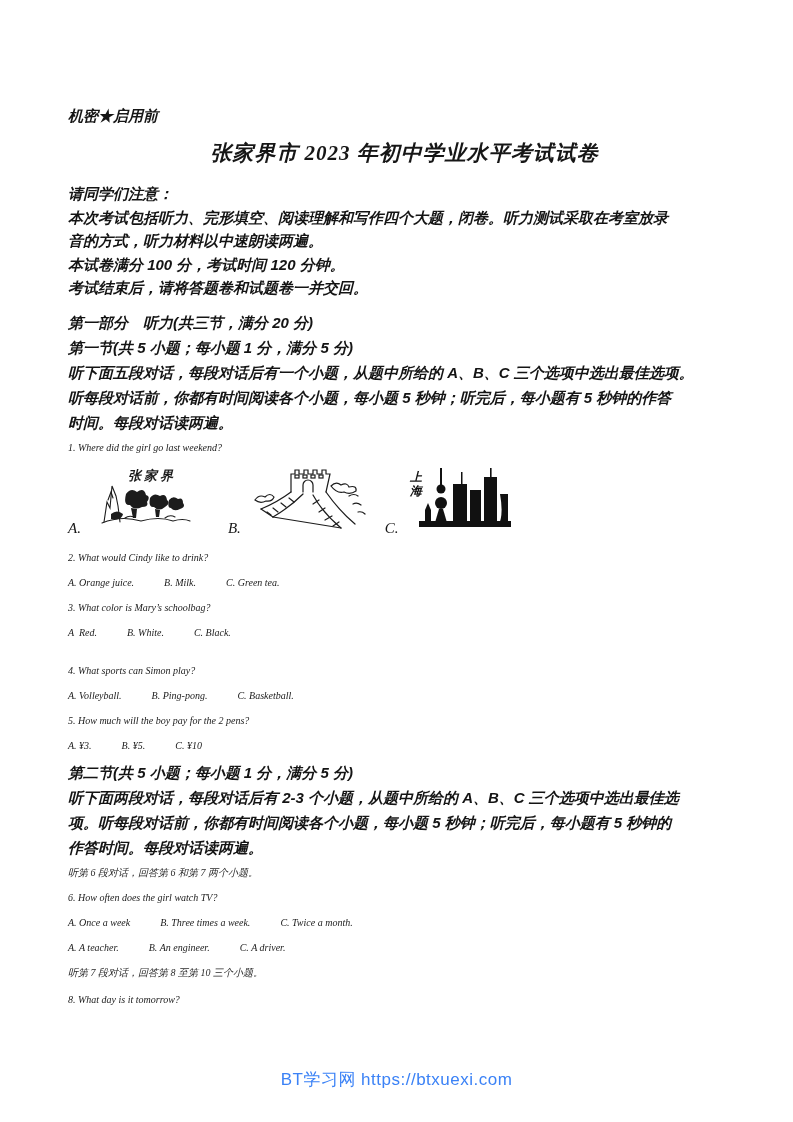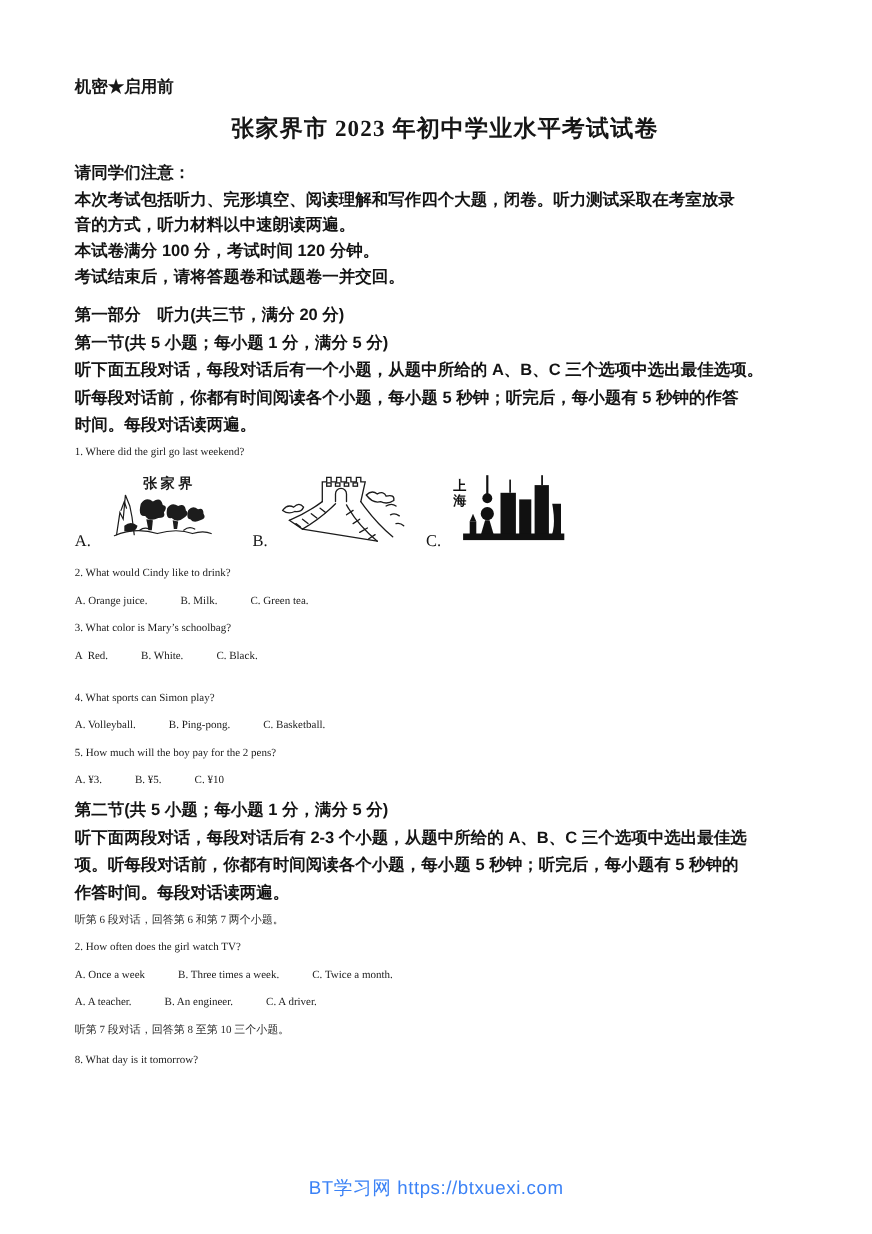--- a/index.html
+++ b/index.html
@@ -2,21 +2,21 @@
 <html><head>
 <meta charset="utf-8">
 <style>
   * { margin: 0; padding: 0; box-sizing: border-box; }
   html, body { background: #ffffff; }
   body {
     width: 793px; height: 1122px;
     position: relative; overflow: hidden;
     color: #161616;
   }
-  .page { padding: 72px 52px 0 68px; }
+  .page { padding: 108px 52px 0 68px; font-style: italic; }
 
   .cn {
     font-family: "Liberation Sans", sans-serif;
     font-weight: 700;
     font-size: 15px;
     line-height: 25px;
     white-space: nowrap;
     color: #141414;
   }
   .notice-line { line-height: 23.5px; }
@@ -208,21 +208,21 @@
     <span class="opt">C. ¥10</span>
   </div>
 
   <div class="cn mt2">第二节(共 5 小题；每小题 1 分，满分 5 分)</div>
   <div class="cn">听下面两段对话，每段对话后有 2-3 个小题，从题中所给的 A、B、C 三个选项中选出最佳选</div>
   <div class="cn">项。听每段对话前，你都有时间阅读各个小题，每小题 5 秒钟；听完后，每小题有 5 秒钟的</div>
   <div class="cn">作答时间。每段对话读两遍。</div>
 
   <div class="cnnote">听第 6 段对话，回答第 6 和第 7 两个小题。</div>
 
-  <div class="en">2. How often does the girl watch TV?</div>
+  <div class="en">6. How often does the girl watch TV?</div>
   <div class="en opts">
     <span class="opt">A. Once a week</span>
     <span class="opt">B. Three times a week.</span>
     <span class="opt">C. Twice a month.</span>
   </div>
 
   <div class="en opts">
     <span class="opt">A. A teacher.</span>
     <span class="opt">B. An engineer.</span>
     <span class="opt">C. A driver.</span>

